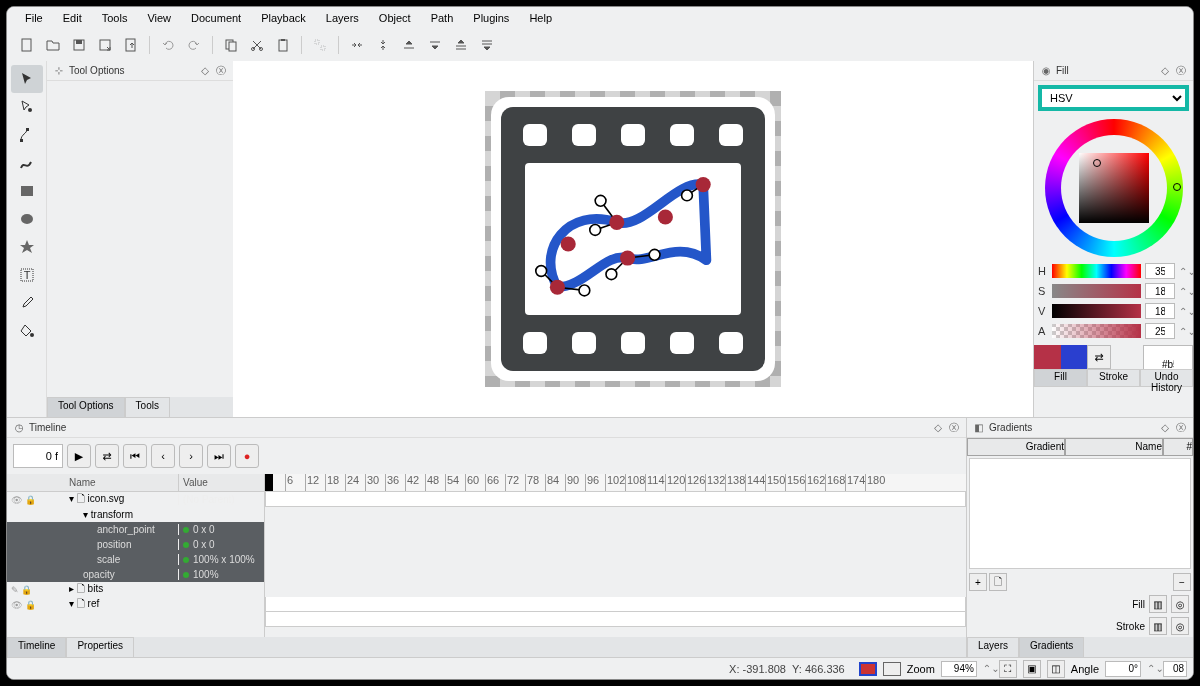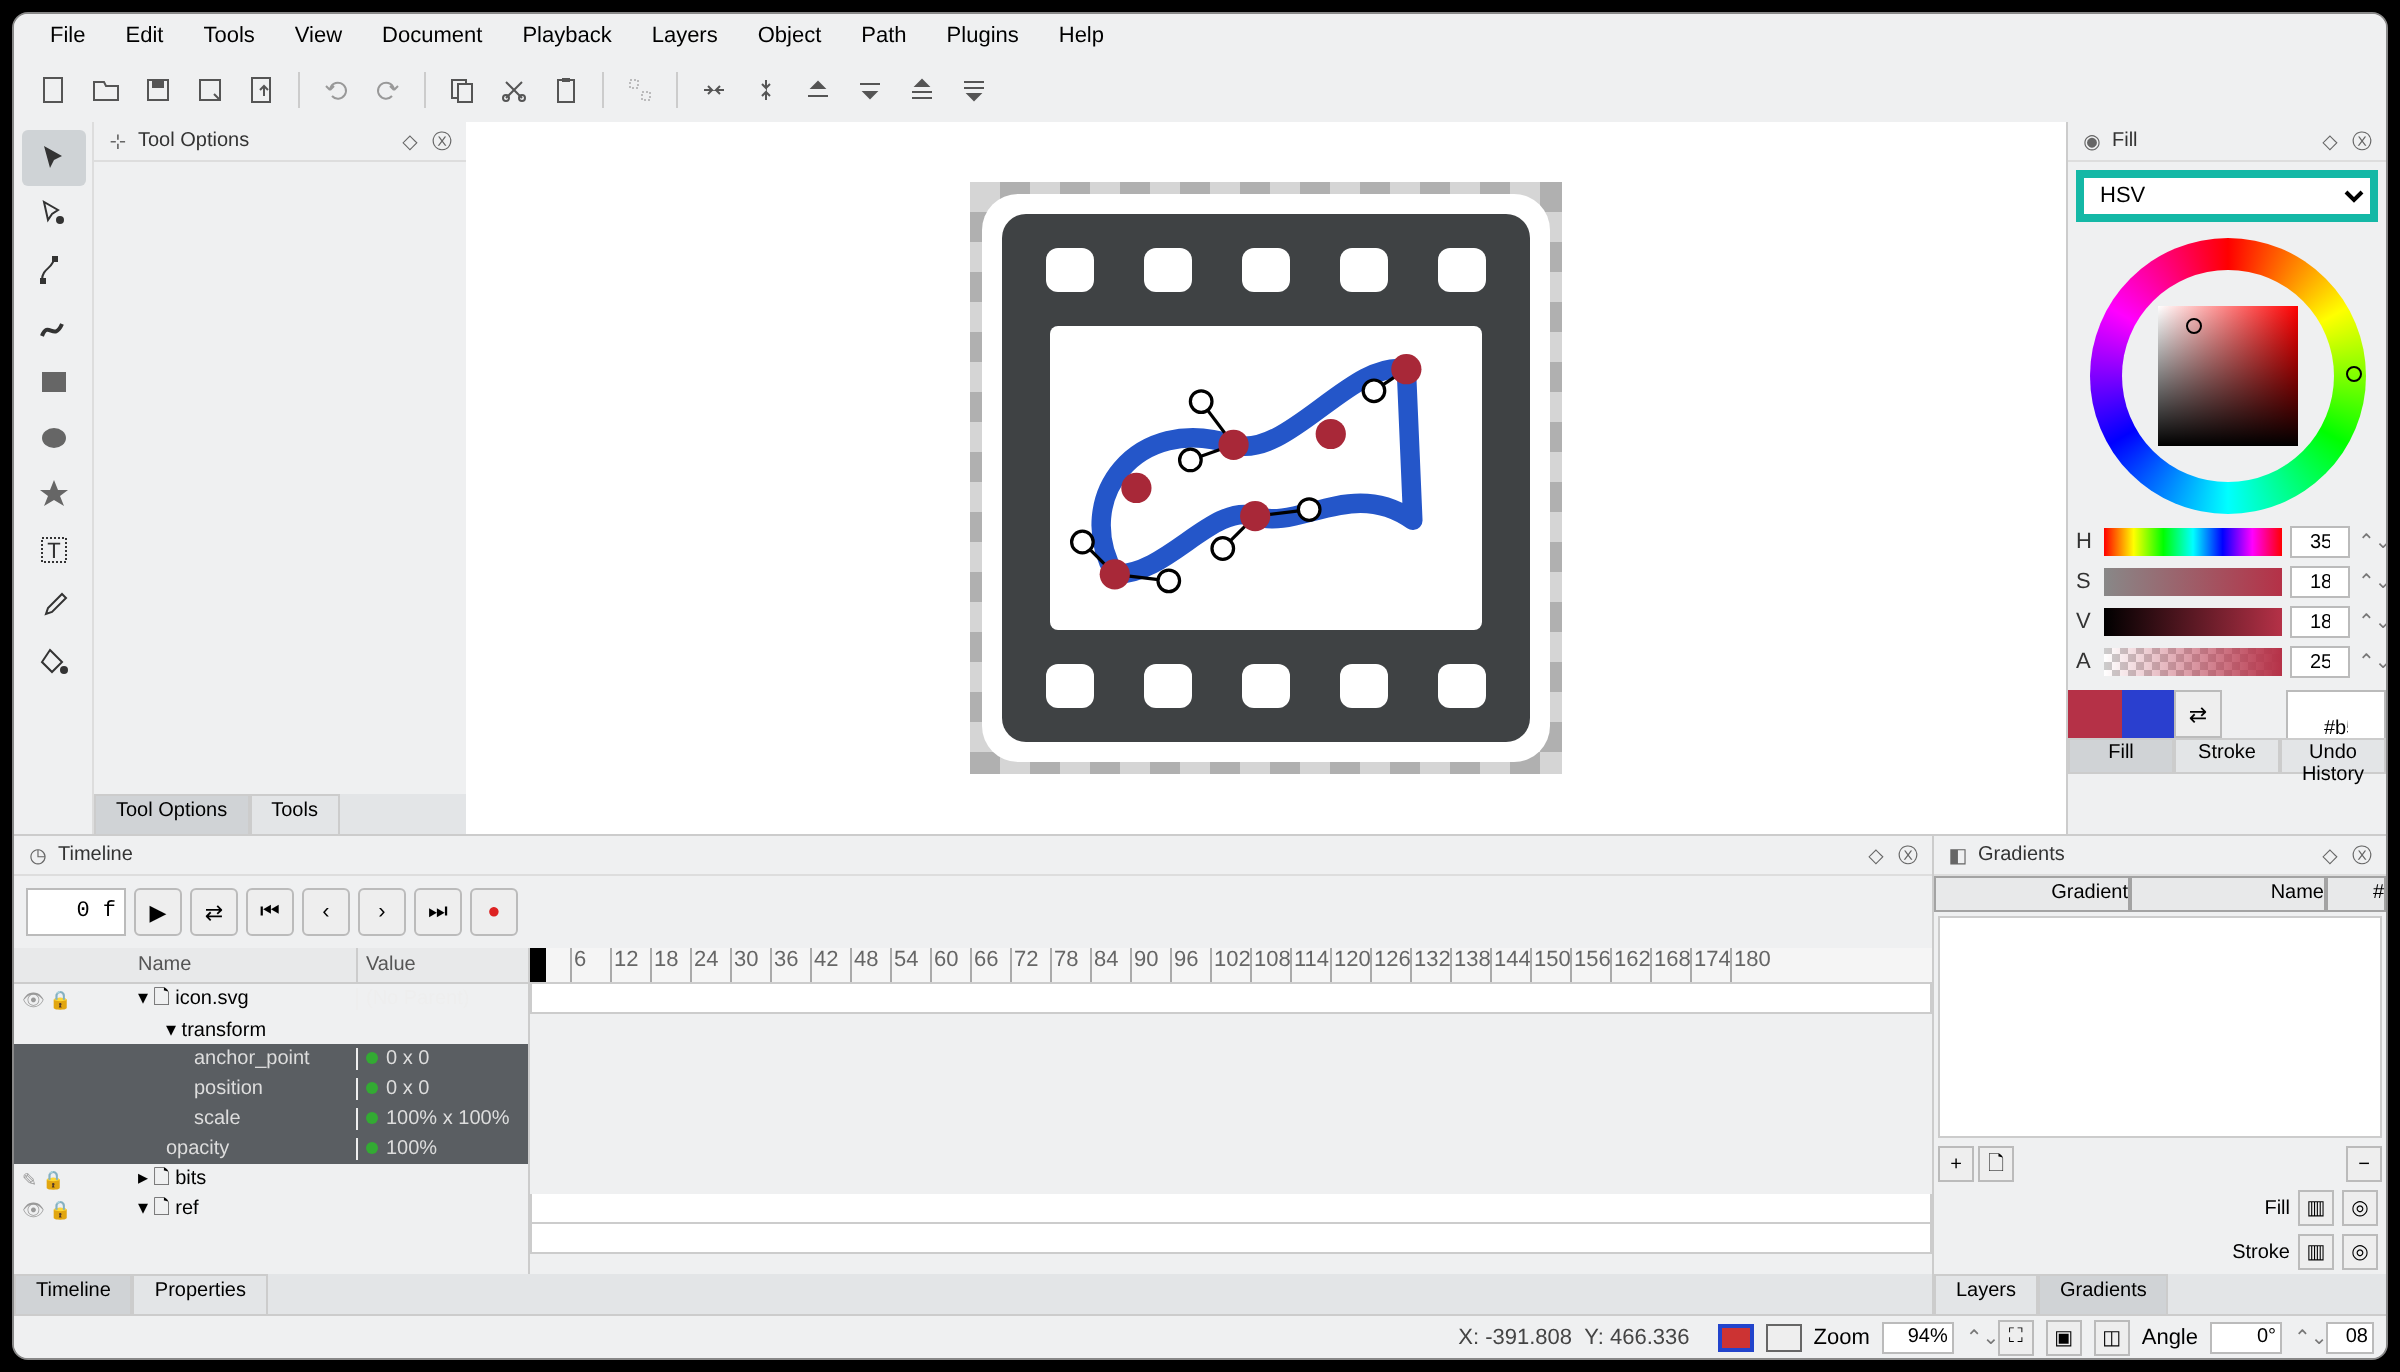--- a/index.html
+++ b/index.html
@@ -62,21 +62,21 @@
 .pick-btn { width: 24px; display: flex; align-items: center; justify-content: center; border: 1px solid #bbb; background: #eee; cursor: pointer; }
 .hex-in { width: 50px; border: 1px solid #bbb; padding: 18px; font-size: 10px; text-align: center; margin-left: 32px; }
 .mode-tabs { display: flex; height: 18px; }
 .mode-tabs .mt { flex: 1; text-align: center; border: 1px solid #ccc; background: #e3e5e7; font-size: 10px; padding: 1px 0; cursor: pointer; }
 .mode-tabs .mt.active { background: #d0d3d6; }
 .bottom-row { display: flex; height: 240px; border-top: 1px solid #ccc; }
 .timeline-panel { flex: 1; display: flex; flex-direction: column; border-right: 1px solid #ccc; }
 .tl-controls { display: flex; gap: 4px; padding: 6px; align-items: center; }
 .tl-btn { width: 24px; height: 24px; border: 1px solid #bbb; background: #eee; display: flex; align-items: center; justify-content: center; border-radius: 3px; cursor: pointer; }
 .tl-btn.rec { color: #d22; }
-.tl-frame-in { width: 50px; height: 24px; border: 1px solid #bbb; text-align: right; padding: 0 4px; font-family: Liberation Mono, monospace; }
+.tl-frame-in { width: 50px; height: 24px; border: 1px solid #bbb; text-align: right; padding: 0 4px; }
 .tl-body { flex: 1; display: flex; min-height: 0; }
 .tl-tree { width: 258px; border-right: 1px solid #ccc; overflow: auto; }
 .tree-hdr { display: flex; background: #e8e9ea; border-bottom: 1px solid #ccc; height: 18px; }
 .tree-hdr .c1 { width: 58px; }
 .tree-hdr .c2 { flex: 1; padding-left: 4px; font-size: 10px; line-height: 18px; color: #555; }
 .tree-hdr .c3 { width: 86px; padding-left: 4px; font-size: 10px; line-height: 18px; color: #555; border-left: 1px solid #ccc; }
 .tree-row { display: flex; height: 15px; align-items: center; }
 .tree-row .c1 { width: 58px; display: flex; gap: 2px; padding-left: 4px; color: #999; font-size: 9px; }
 .tree-row .c2 { flex: 1; padding-left: 4px; font-size: 10px; white-space: nowrap; overflow: hidden; }
 .tree-row .c3 { width: 86px; padding-left: 4px; font-size: 10px; border-left: 1px solid #eee; color: #eee; }

